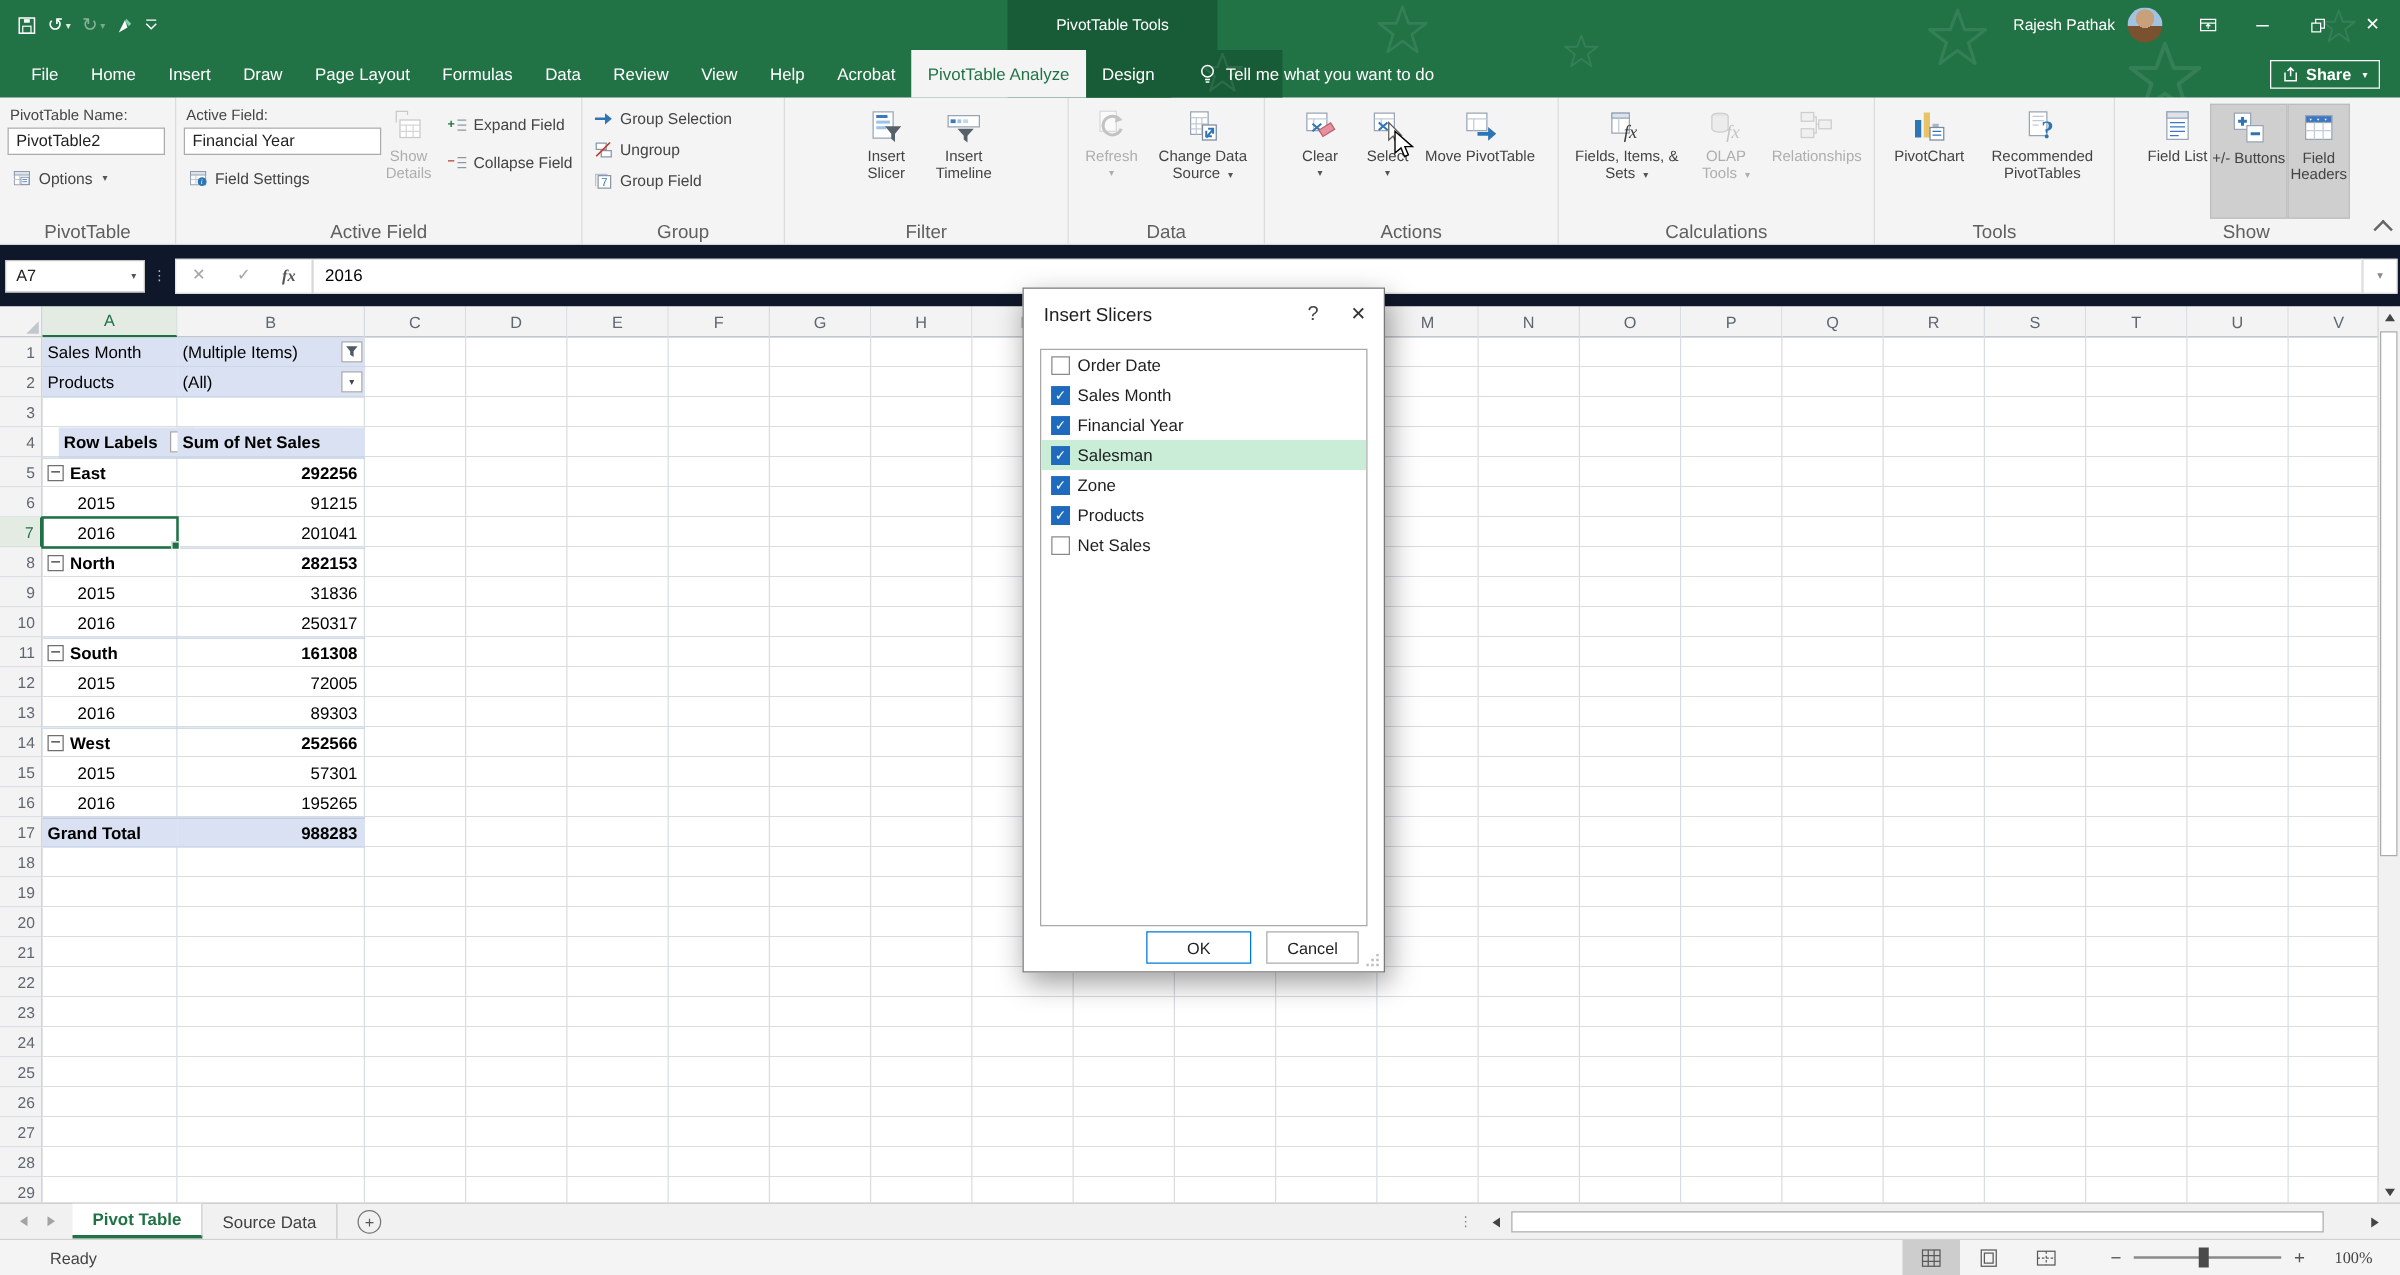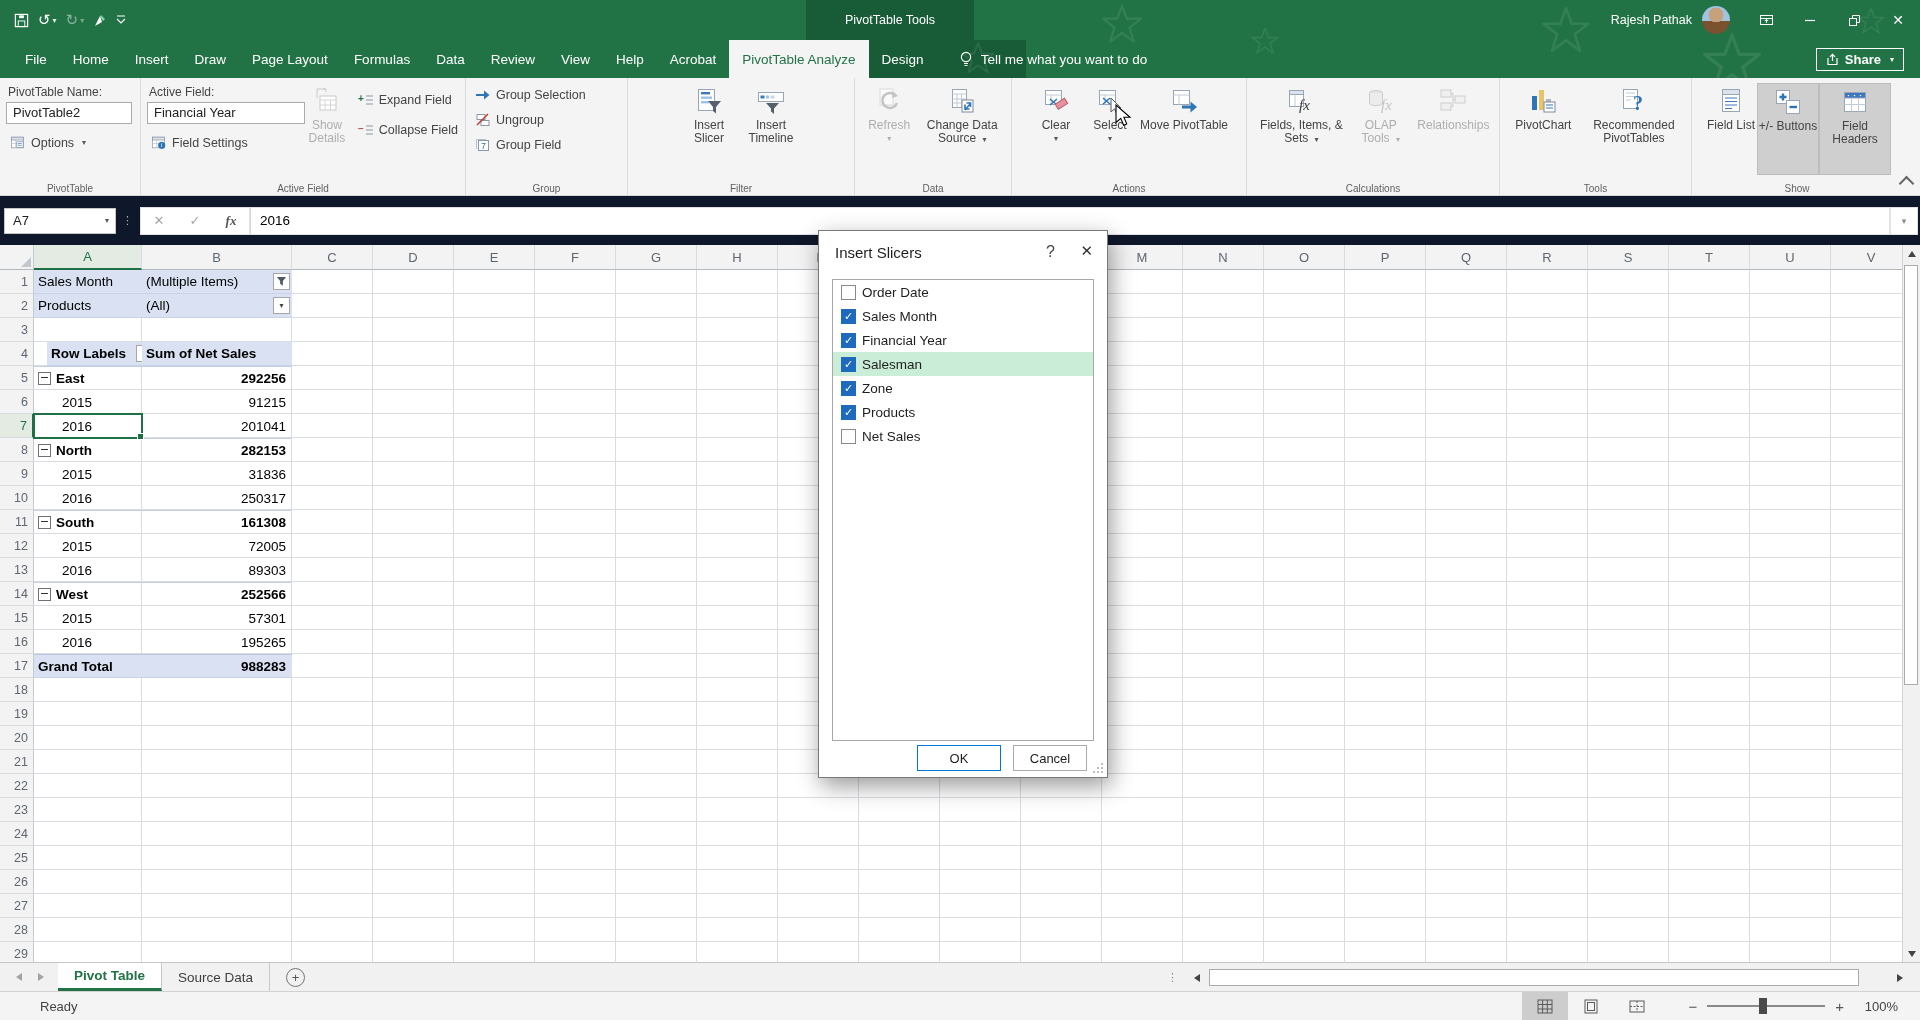--- a/index.html
+++ b/index.html
@@ -33,21 +33,21 @@
   .rtab.contextual{background:#185C37;}
   .tellme{display:flex;align-items:center;gap:8px;color:#FFF;font-size:13.5px;margin-left:22px;z-index:1;white-space:nowrap;}
   .sharebtn{margin-left:auto;margin-right:16px;align-self:center;display:flex;align-items:center;gap:6px;border:1px solid #FFF;
             color:#FFF;font-size:13px;font-weight:700;padding:3px 9px;z-index:1;}
 
   
   .ribbon{position:absolute;left:0;top:78px;width:1920px;height:118px;background:#F4F4F4;border-bottom:1px solid #D5D5D5;
           display:flex;box-sizing:border-box;z-index:8;}
   .rgroup{position:relative;height:100%;border-right:1px solid #DCDCDC;box-sizing:border-box;padding:5px 4px 16px 6px;
           display:flex;align-items:flex-start;}
-  .glabel{position:absolute;bottom:1px;left:0;right:0;text-align:center;font-size:10px;color:#5F5F5F;}
+  .glabel{position:absolute;bottom:1px;left:0;right:0;text-align:center;font-size:15px;color:#5F5F5F;}
   .rlabel{font-size:12px;color:#444;margin:2px 0 3px 2px;}
   .ibox{background:#FFF;border:1px solid #ABABAB;height:20px;line-height:20px;font-size:13px;padding:0 6px;color:#222;}
   .smallbtn{display:flex;align-items:center;gap:5px;font-size:12.5px;color:#444;padding:2px 3px;white-space:nowrap;}
   .chv{font-size:8px;color:#555;margin-left:3px;}
   .bigbtn{display:flex;flex-direction:column;align-items:center;text-align:center;font-size:12px;color:#444;
           padding-top:3px;box-sizing:border-box;height:92px;}
   .bigbtn .blabel{margin-top:3px;line-height:13px;}
   .bigbtn .chvb{font-size:8px;color:#555;margin-top:2px;}
   .bigbtn.pressed{background:#CFCFCF;border:1px solid #BDBDBD;}
   .disabledtxt{color:#AEAEAE !important;}
@@ -144,21 +144,21 @@
   .statusbar{position:absolute;left:0;top:991px;width:1920px;height:29px;background:#F4F4F4;border-top:1px solid #D1D1D1;
              display:flex;align-items:center;z-index:20;box-sizing:border-box;font-size:13px;color:#444;}
   .ready{margin-left:40px;}
   .viewbtns{position:absolute;right:260px;display:flex;}
   .viewbtn{width:46px;height:28px;display:flex;align-items:center;justify-content:center;}
   .viewbtn.active{background:#CDCDCD;}
   .zoomctl{position:absolute;right:22px;display:flex;align-items:center;gap:10px;}
   .ztrack{width:118px;height:2px;background:#8A8A8A;position:relative;}
   .zthumb{position:absolute;left:52px;top:-7px;width:8px;height:16px;background:#4A4A4A;}
   .zsign{font-size:15px;color:#555;}
-  .zpct{width:44px;text-align:right;font-size:13px;color:#444;}
+  .zpct{width:44px;text-align:right;font-size:13px;color:#444;font-family:Liberation Serif, serif;}
 
   .cursor{position:absolute;left:1114px;top:104px;z-index:99;}
 </style>
 </head>
 <body>
 
 <div class="app">
 
   <svg width="0" height="0" style="position:absolute">
     <defs>
@@ -496,21 +496,21 @@
       </div>
       <div class="bigbtn pressed" style="width:62px">
         <svg class="i26" viewBox="0 0 30 30">
             <rect x="3.5" y="3.5" width="13" height="13" fill="#FFF" stroke="#97A5B5"></rect>
             <path d="M10 6.5 V13.5 M6.5 10 H13.5" stroke="#2E75B6" stroke-width="2.4"></path>
             <rect x="13.5" y="13.5" width="13" height="13" fill="#FFF" stroke="#97A5B5"></rect>
             <path d="M16.5 20 H24" stroke="#2E75B6" stroke-width="2.4"></path>
           </svg>
         <div class="blabel">+/- Buttons</div>
       </div>
-      <div class="bigbtn pressed" style="width:72px">
+      <div class="bigbtn pressed" style="width:50px">
         <svg class="i26" viewBox="0 0 30 30">
             <rect x="4.5" y="5.5" width="21" height="19" fill="#FFF" stroke="#97A5B5"></rect>
             <rect x="4.5" y="5.5" width="21" height="5.5" fill="#3D77C2" stroke="#97A5B5"></rect>
             <path d="M7.5 8 l2 0 l-1 1.5 Z M13.5 8 l2 0 l-1 1.5 Z M19.5 8 l2 0 l-1 1.5 Z" fill="#FFF"></path>
             <path d="M11.5 11 V24.5 M18.5 11 V24.5 M4.5 17.5 H25.5" stroke="#C2CBD6"></path>
           </svg>
         <div class="blabel">Field Headers</div>
       </div>
       <div class="glabel">Show</div>
     </div>

